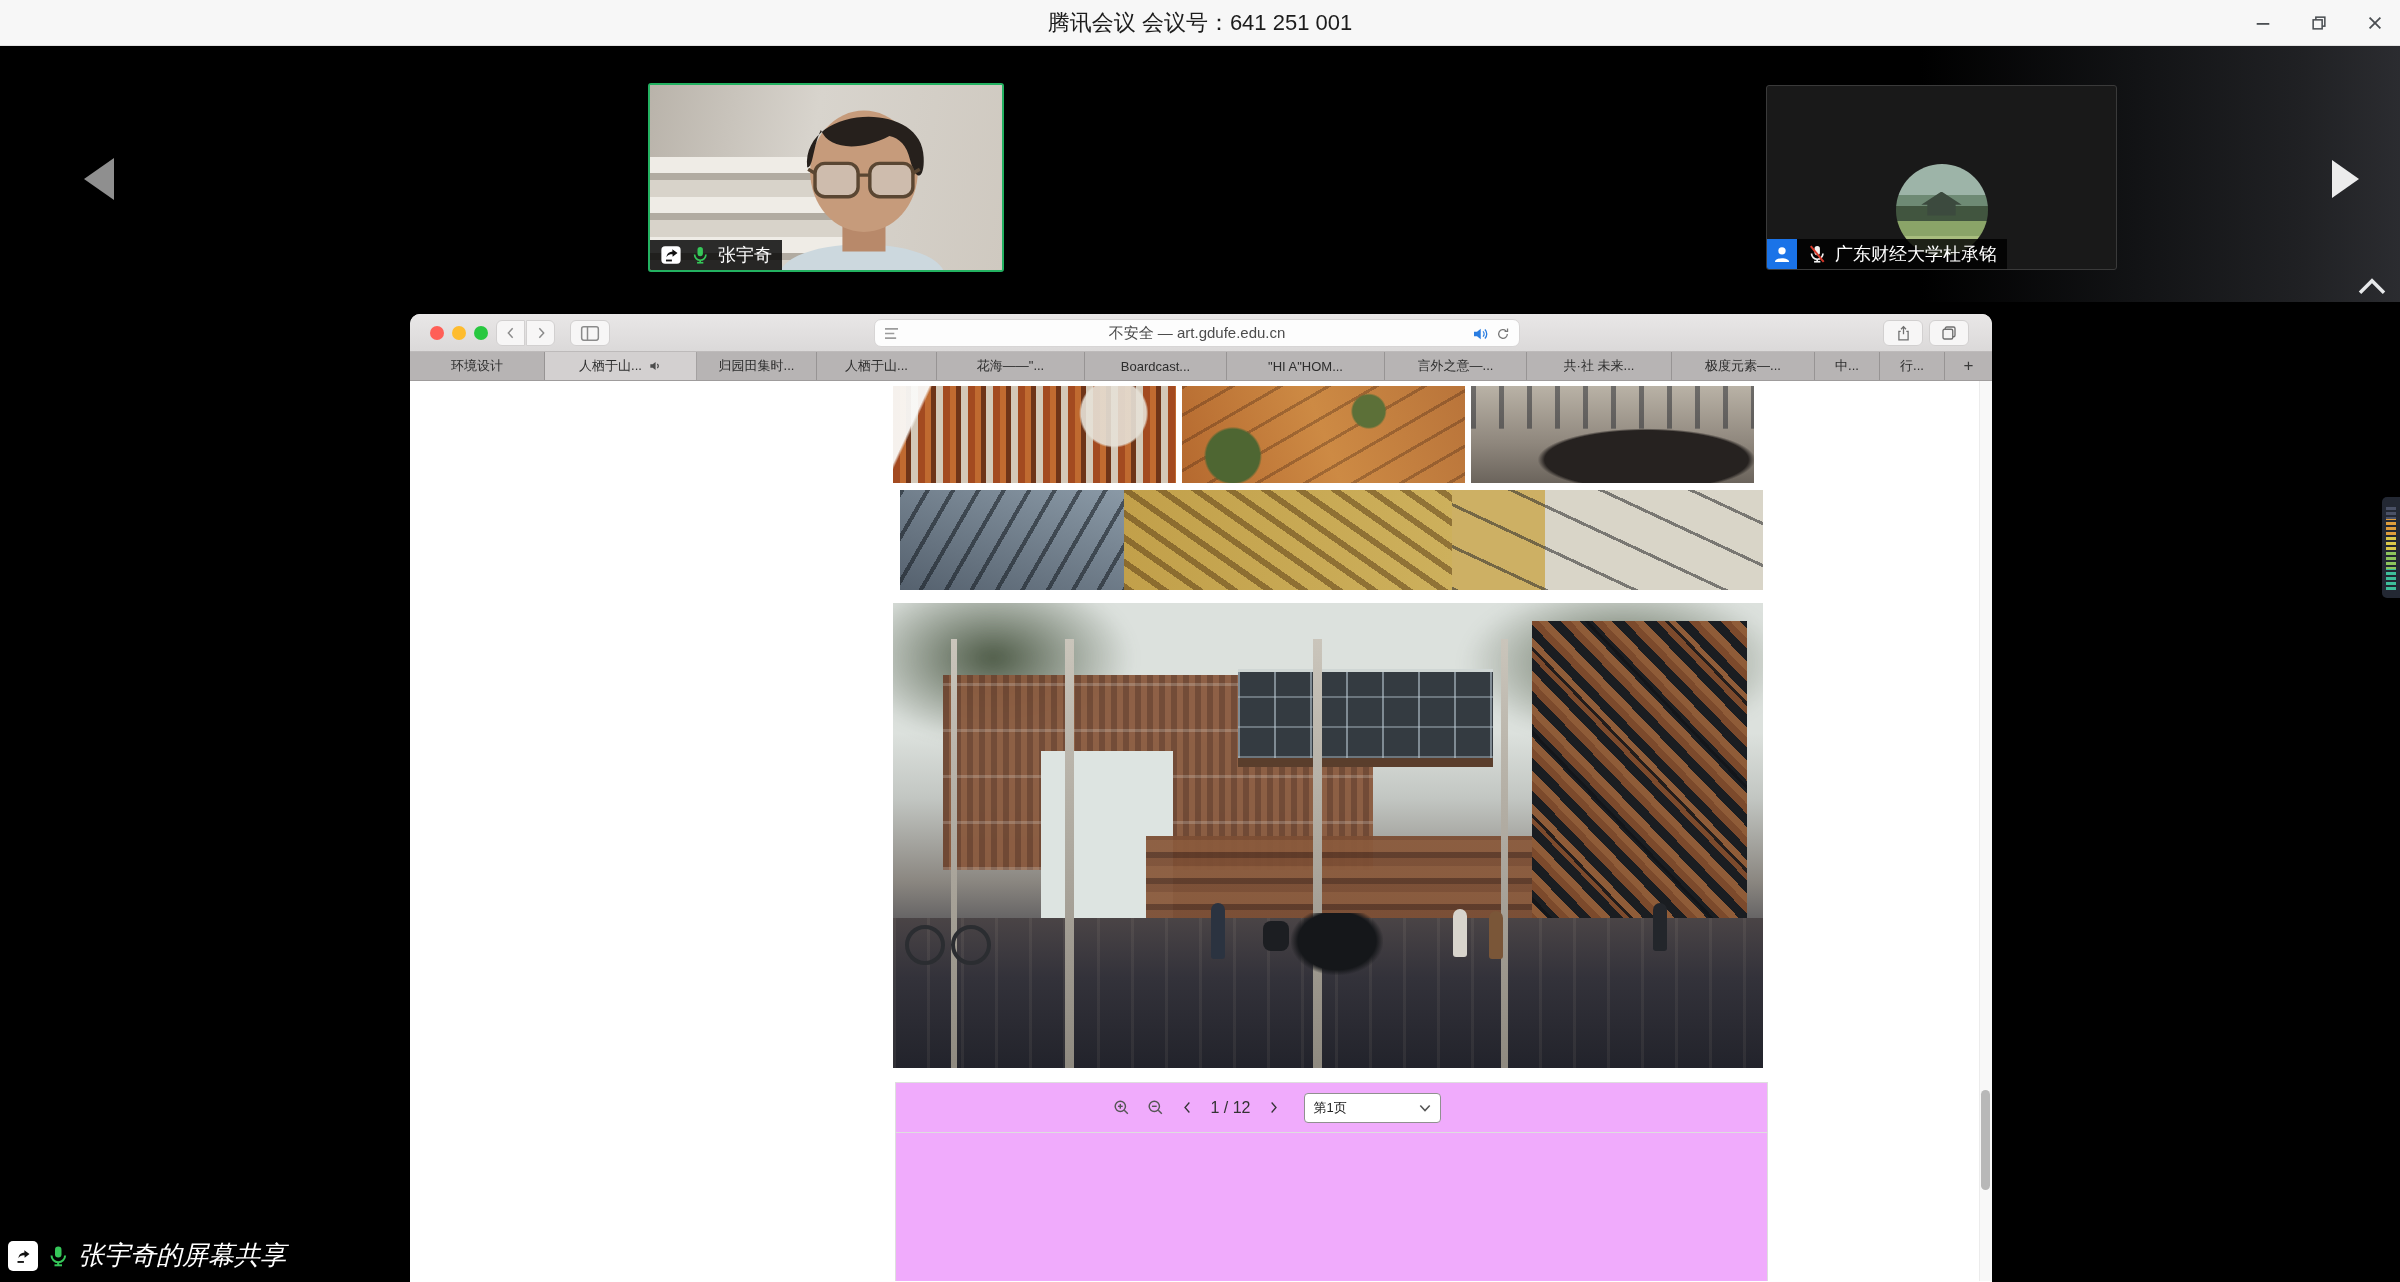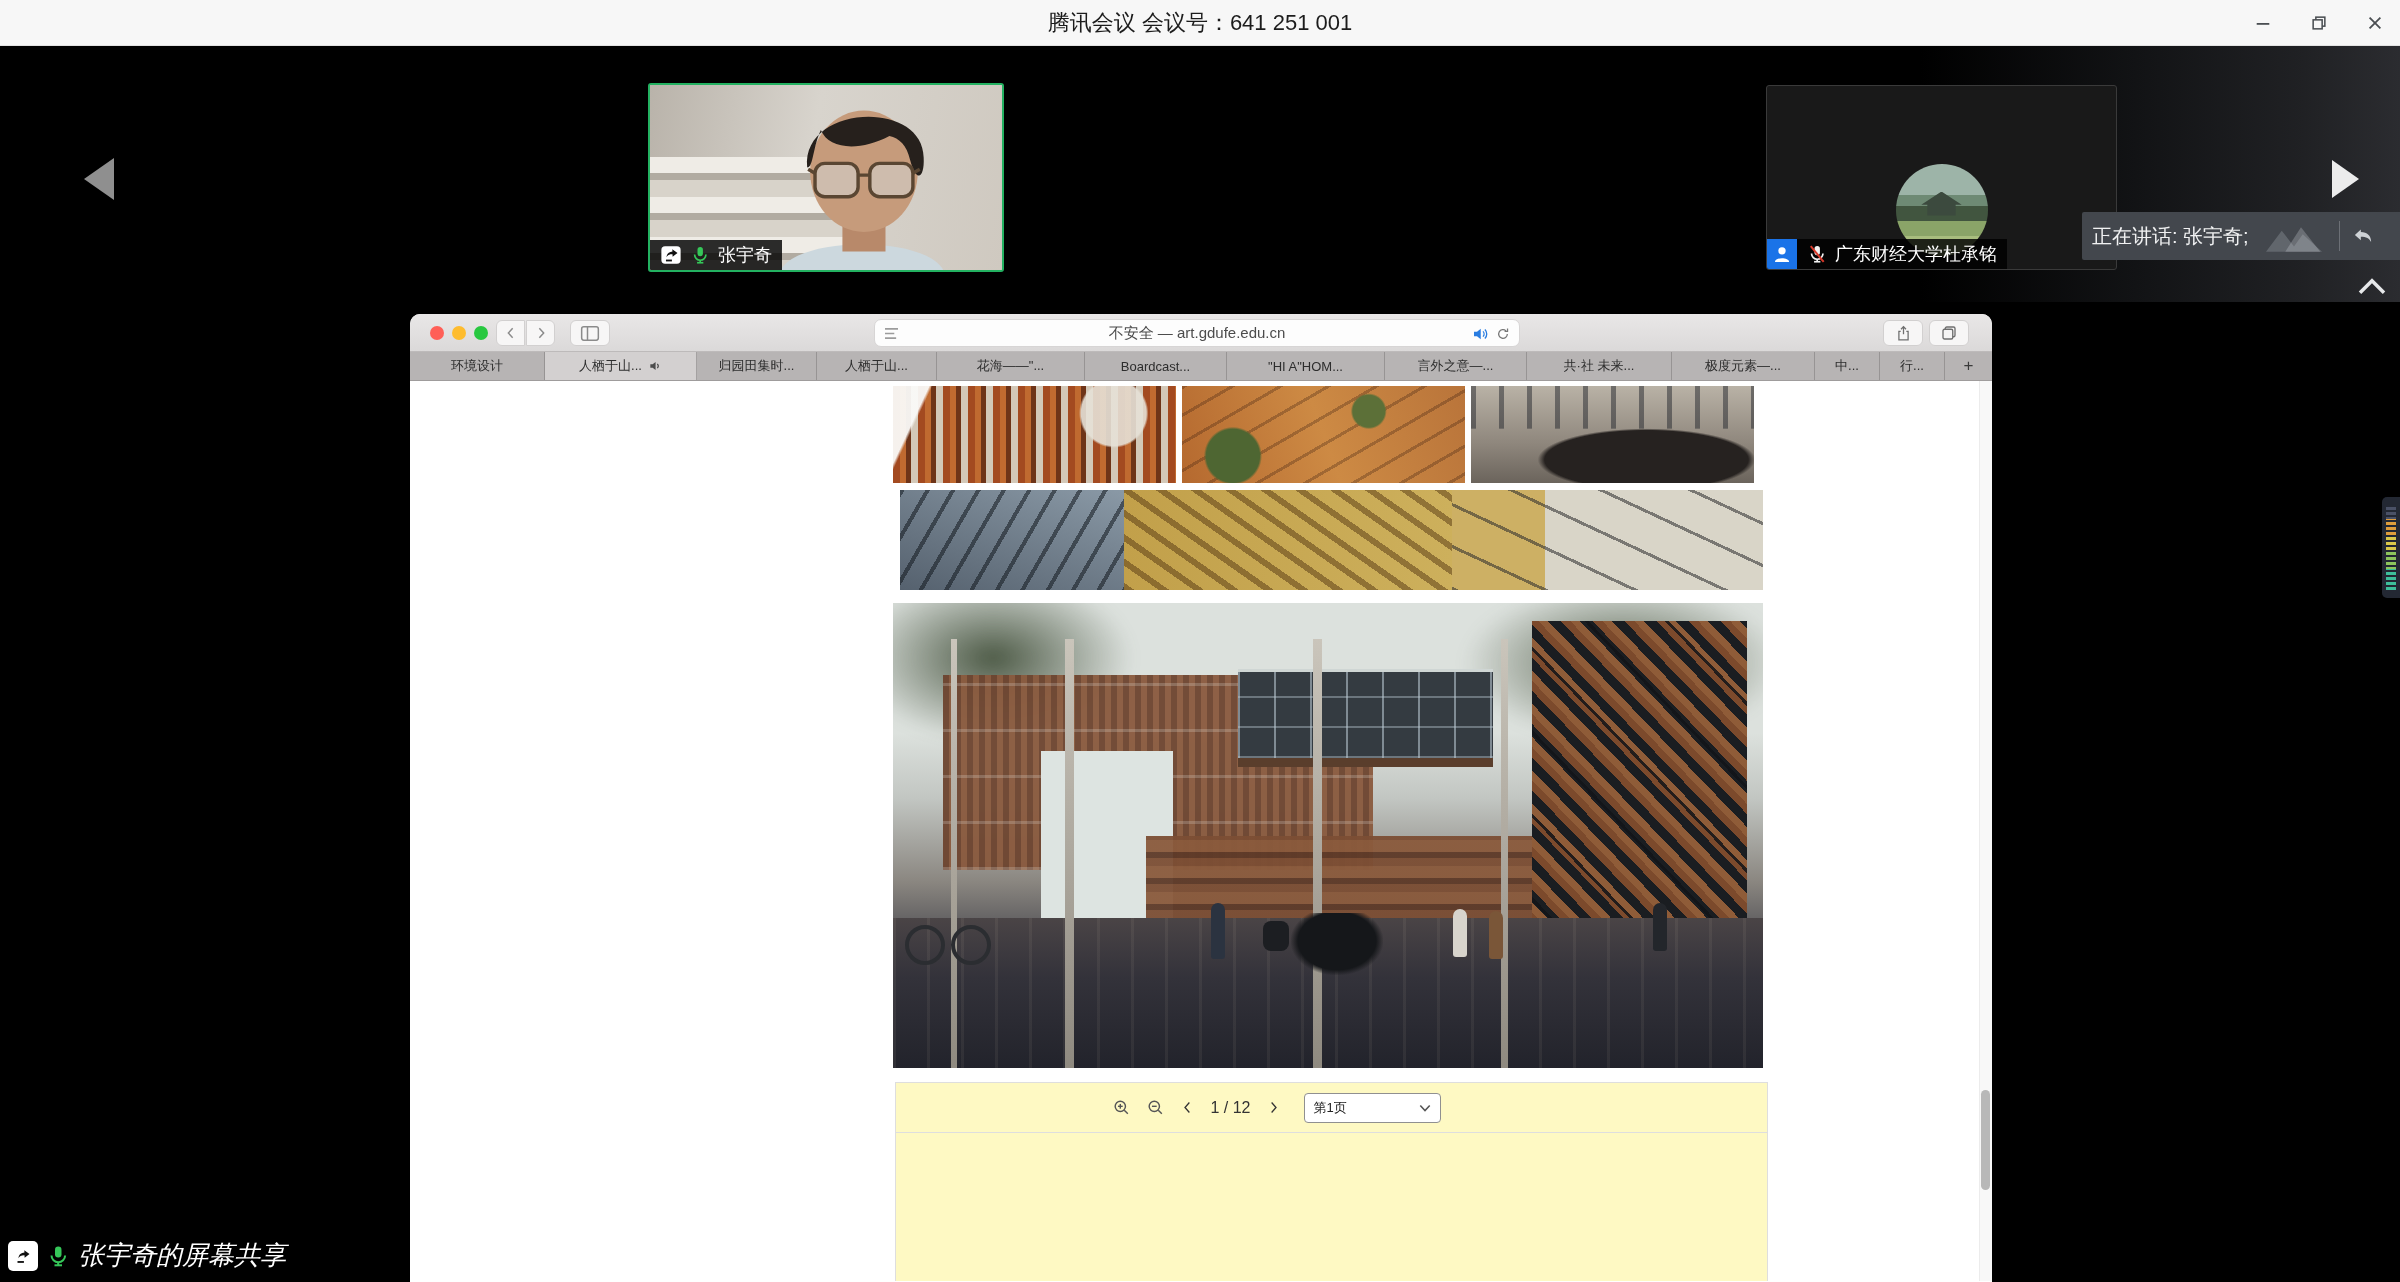--- a/index.html
+++ b/index.html
@@ -137,21 +137,21 @@
   .trunk1 { left:172px; } .trunk2 { left:420px; } .trunk3 { left:608px; width:7px; } .trunk4 { left:58px; width:6px; }
   .person-sil { width:14px; height:48px; border-radius:7px 7px 3px 3px; background:#23262b; }
   .p1 { left:318px; top:300px; height:56px; background:#2b3340; } .p2 { left:452px; top:312px; }
   .p3 { left:560px; top:306px; background:#d8d4cc; } .p4 { left:596px; top:308px; background:#7a5638; }
   .p5 { left:760px; top:300px; } .p6 { left:370px; top:318px; width:26px; height:30px; border-radius:8px; background:#1c1e22; }
   .moto { left:398px; top:310px; width:92px; height:62px; background:radial-gradient(ellipse at 50% 45%, #15171a 0 60%, rgba(21,23,26,0) 72%); }
   .wheel { width:40px; height:40px; border:4px solid #2b2d31; border-radius:50%; background:rgba(0,0,0,0); }
   .wh1 { left:12px; top:322px; } .wh2 { left:58px; top:322px; }
 
   
-  .pager-box { position:absolute; left:485px; top:701px; width:873px; height:199px; border:1px solid #dedede; border-bottom:none; background:#fef9c3; }
+  .pager-box { position:absolute; left:485px; top:701px; width:873px; height:199px; border:1px solid #dedede; border-bottom:none; background:#f0abfc; }
   .pager-row { height:50px; border-bottom:1px solid #dedede; display:flex; align-items:center; justify-content:center; }
   .pager-group { display:flex; align-items:center; gap:15px; transform:translateX(-55px); }
   .pager-pos { font-size:16px; color:#333; }
   .pager-select { width:137px; height:30px; border:1px solid #909090; border-radius:4px; background:#fff; display:flex; align-items:center; justify-content:space-between; padding:0 9px; margin-left:8px; }
   .pager-select span { font-size:13px; color:#222; }
 
   
   .scroll-track { position:absolute; right:0; top:0; bottom:0; width:13px; background:#f8f8f8; border-left:1px solid #ececec; }
   .scroll-thumb { position:absolute; right:2px; top:709px; width:9px; height:100px; border-radius:5px; background:#b8b8b8; }
 
@@ -244,31 +244,20 @@
             <path d="M5.5 11.5a6.8 6.8 0 0 0 13.6 0" fill="none" stroke="#f2f2f2" stroke-width="2"></path>
             <line x1="12.2" y1="18.3" x2="12.2" y2="21" stroke="#f2f2f2" stroke-width="2"></line>
             <line x1="8.5" y1="21.3" x2="16" y2="21.3" stroke="#f2f2f2" stroke-width="2"></line>
             <line x1="4.5" y1="2.5" x2="20" y2="21.5" stroke="#d93a2b" stroke-width="2.4"></line>
           </svg>
         <span>广东财经大学杜承铭</span>
       </div>
     </div>
   </div>
 
-  <div class="toast">
-    <span class="toast-text">正在讲话: 张宇奇;</span>
-    <svg width="70" height="40" viewBox="0 0 80 44">
-      <path d="M8 40 26 16 40 34 50 20 72 40z" fill="#aab0b6" opacity="0.3"></path>
-      <path d="M30 40 48 12 70 40z" fill="#c6cbd0" opacity="0.3"></path>
-    </svg>
-    <div class="toast-divider"></div>
-    <svg width="26" height="26" viewBox="0 0 24 24">
-      <path d="M10 6 4.5 11 10 16v-3.4c5 0 8 1.6 9.5 5 0-5.8-3.6-9-9.5-9.2z" fill="#ced2d6"></path>
-    </svg>
-  </div>
   <svg class="chev-up" width="32" height="20" viewBox="0 0 24 14">
     <path d="M3 12 12 3l9 9" stroke="#e6e8ea" stroke-width="2.6" fill="none"></path>
   </svg>
 
   <div class="audio-meter">
     <div class="bars"></div>
   </div>
 
   <div class="browser">
     <div class="toolbar">

